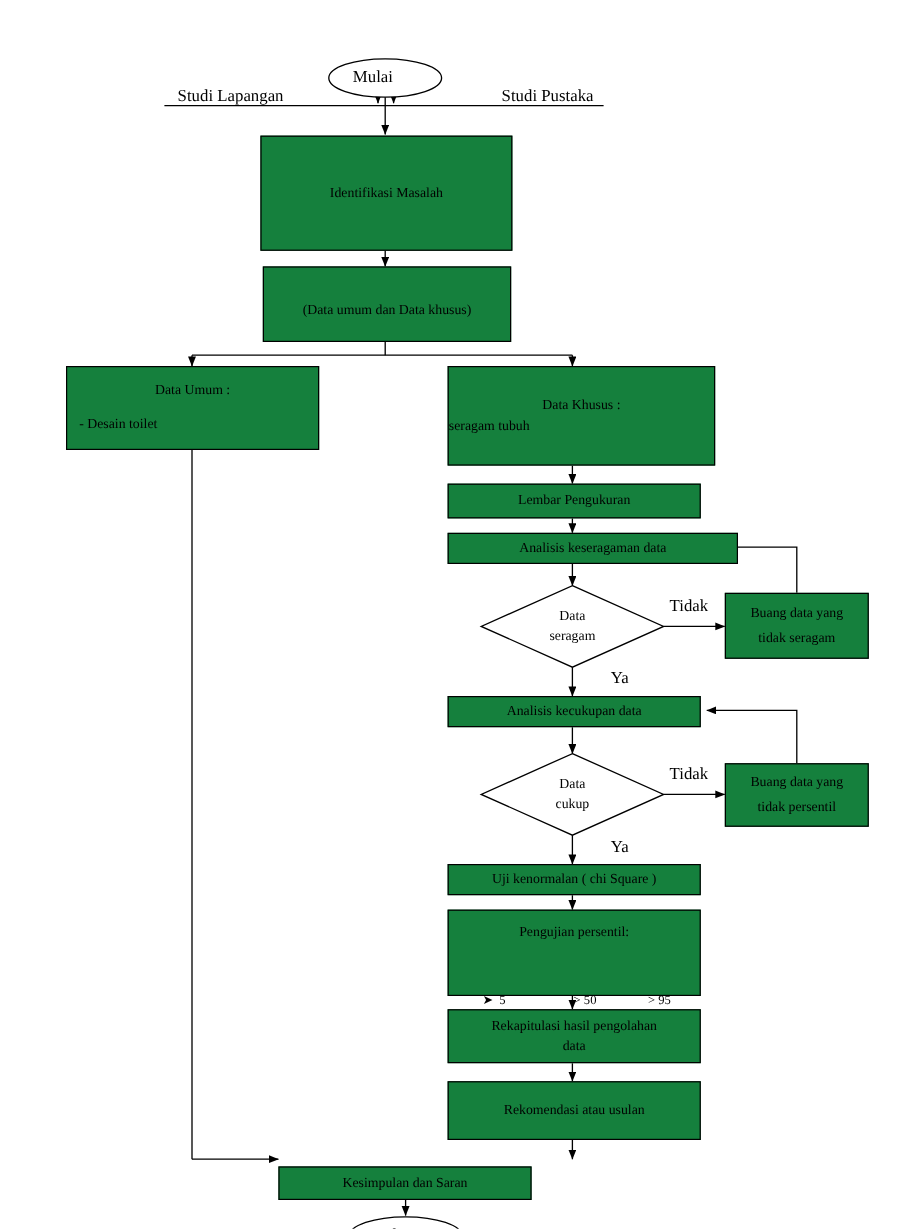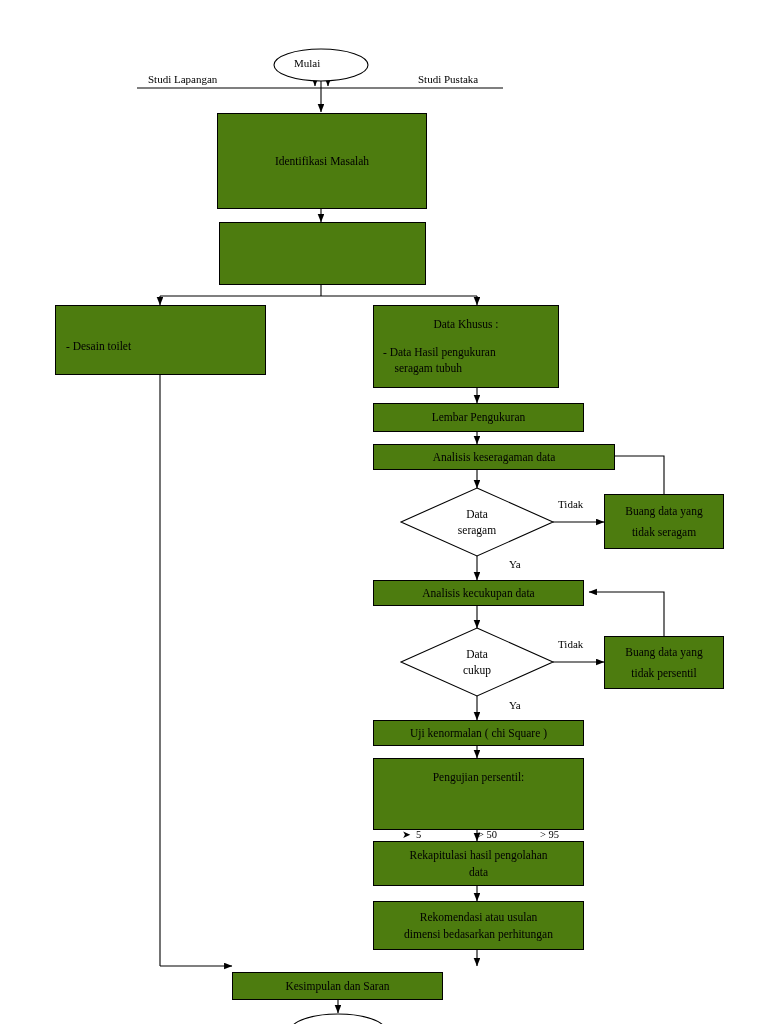--- a/index.html
+++ b/index.html
@@ -18,21 +18,21 @@
   #flow {
     position: absolute;
     left: 0; top: 0;
     width: 768px;
     height: 1024px;
   }
   .node {
     position: absolute;
     box-sizing: border-box;
     border: 1px solid #000;
-    background: #4d7c0f;
+    background: #15803d;
     display: flex;
     flex-direction: column;
     align-items: center;
     justify-content: center;
     text-align: center;
     font-size: 11.5px;
     line-height: 1.45;
   }
   .node .line { display: block; width: 100%; }
   .diamond-wrap {
@@ -45,21 +45,21 @@
     display: flex;
     flex-direction: column;
     align-items: center;
     justify-content: center;
     text-align: center;
     font-size: 11.5px;
     line-height: 1.4;
   }
   .freetext {
     position: absolute;
-    font-size: 11px;
+    font-size: 14px;
     white-space: pre;
   }
   .bullets {
     position: absolute;
     font-size: 10.5px;
     line-height: 1.5;
     white-space: pre;
   }
   .ind-line {
     display: flex;
@@ -134,29 +134,30 @@
 <div class="freetext" style="left:294px; top:57px;">Mulai</div>
 
 <div class="freetext" style="left:148px; top:73px;text-align:center;">Studi Lapangan</div>
 <div class="freetext" style="left:418px; top:73px;">Studi Pustaka</div>
 
 <div class="node" style="left:217px; top:113px; width:210px; height:96px;">
   <span class="line">Identifikasi Masalah</span>
 </div>
 
 <div class="node" style="left:219px; top:222px; width:207px; height:63px;">
+  <span class="line" style="margin-top:12px;">(Data umum dan Data khusus)</span>
 </div>
 
 <div class="node" style="left:55px; top:305px; width:211px; height:70px;">
+  <span class="line">Data Umum :</span>
   <span class="line" style="padding-left:20px; text-align:left; margin-top:12px;">-   Desain toilet</span>
 </div>
 
-<div class="node" style="left:373px; top:305px; width:186px; height:83px;">
+<div class="node" style="left:373px; top:305px; width:223px; height:83px;align-items:flex-end;">
   <span class="line">Data Khusus :</span>
-  <span class="line" style="padding-left:18px; text-align:left; margin-top:11px;">-   Data Hasil pengukuran</span>
   <span class="line" style="padding-left:41px; text-align:left;">seragam tubuh</span>
 </div>
 
 <div class="node" style="left:373px; top:403px; width:211px; height:29px;">
   <span class="line">Lembar Pengukuran</span>
 </div>
 
 <div class="node" style="left:373px; top:444px; width:242px; height:26px;">
   <span class="line">Analisis keseragaman data</span>
 </div>
@@ -217,20 +218,19 @@
   </div>
 </div>
 
 <div class="node" style="left:373px; top:841px; width:211px; height:45px;">
   <span class="line">Rekapitulasi hasil pengolahan</span>
   <span class="line">data</span>
 </div>
 
 <div class="node" style="left:373px; top:901px; width:211px; height:49px;">
   <span class="line">Rekomendasi atau usulan</span>
-  <span class="line">dimensi bedasarkan perhitungan</span>
 </div>
 
 <div class="node" style="left:232px; top:972px; width:211px; height:28px;">
   <span class="line">Kesimpulan dan Saran</span>
 </div>
 
 <div class="freetext" style="left:313px; top:1022px;">Selesai</div>
 
 </body></html>

